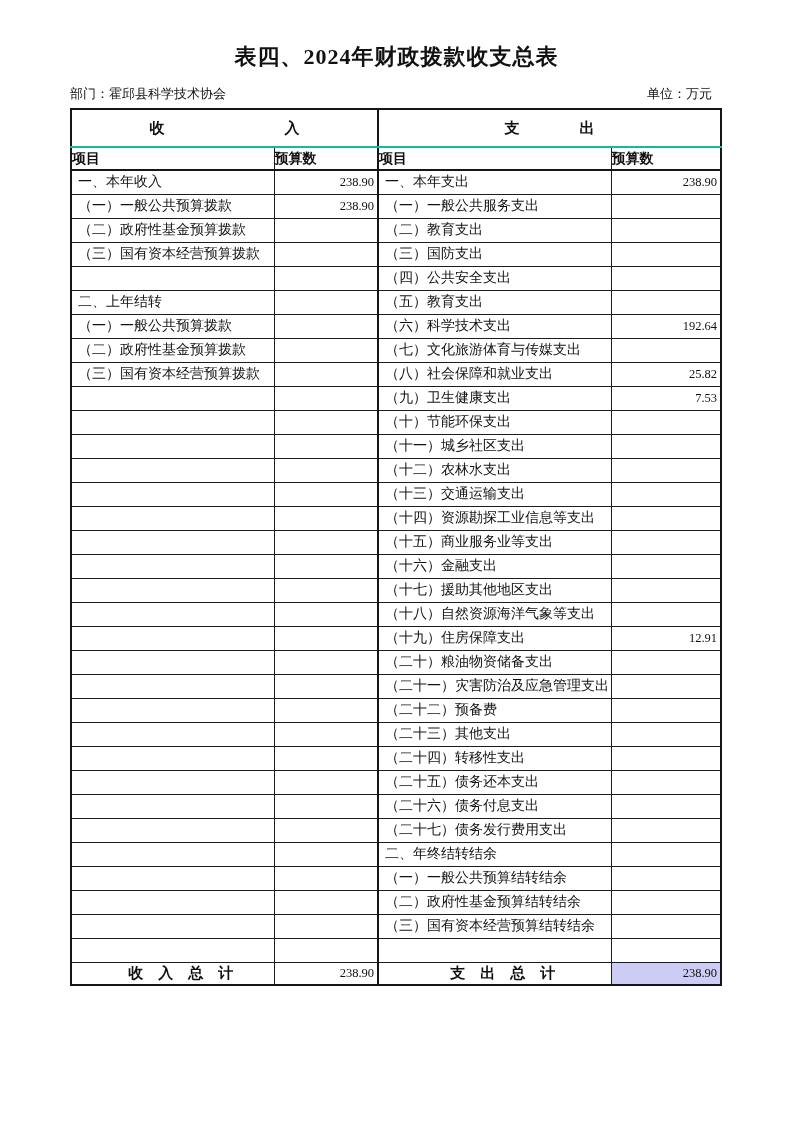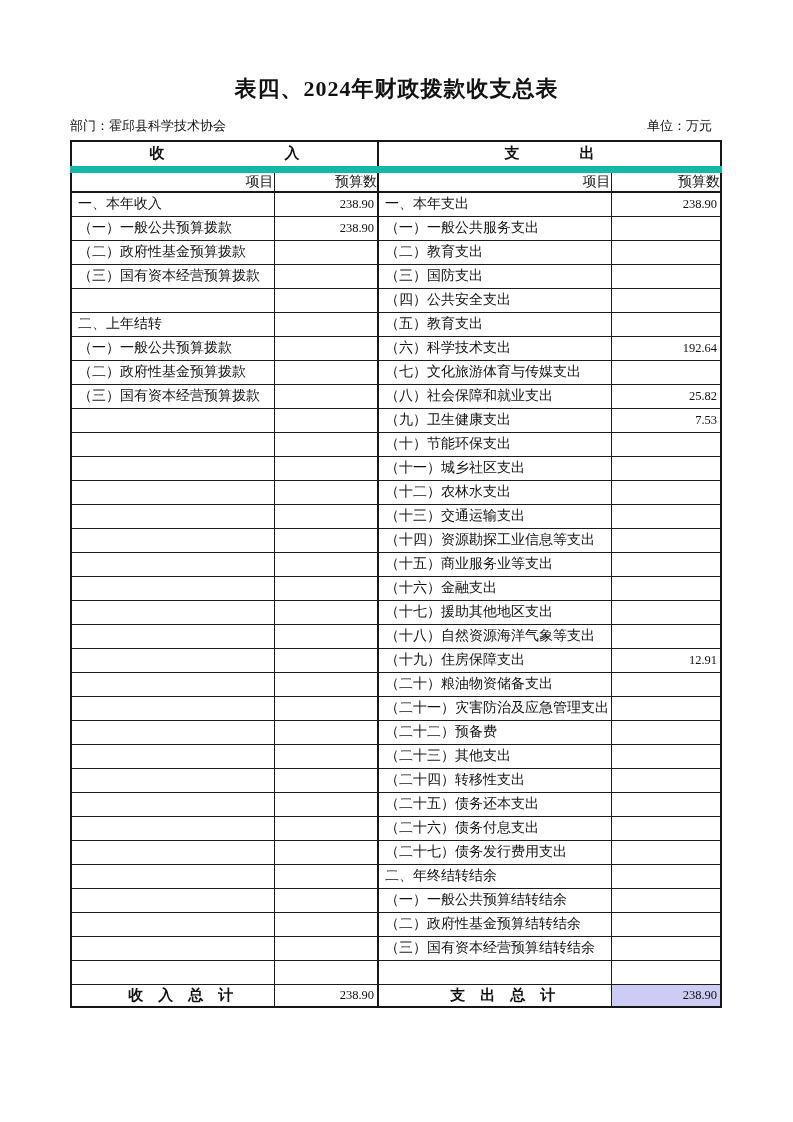--- a/index.html
+++ b/index.html
@@ -11,21 +11,21 @@
   }
   .page {
     position: relative;
     width: 793px;
     height: 1122px;
     background: #ffffff;
     overflow: hidden;
   }
   .doc-title {
     margin: 0;
-    padding-top: 74px;
+    padding-top: 42px;
     text-align: center;
     font-size: 22px;
     font-weight: bold;
     letter-spacing: 1px;
     white-space: pre;
   }
   .meta-row {
     width: 650px;
     margin: 13px 0 5px 70px;
     display: flex;
@@ -44,31 +44,31 @@
   }
   .budget-table th, .budget-table td {
     border: 1px solid #1c1c1c;
     box-sizing: border-box;
     padding: 0;
     overflow: hidden;
     white-space: pre;
     vertical-align: middle;
   }
   tr.sec-header th {
-    height: 28px;
+    height: 38px;
     font-size: 15px;
     font-weight: bold;
     text-align: center;
-    border-bottom: 7px solid #14b8a6;
+    border-bottom: 2px solid #14b8a6;
   }
   tr.col-header th {
     height: 23px;
     font-size: 14px;
-    font-weight: normal;
-    text-align: right;
+    font-weight: bold;
+    text-align: left;
     border-bottom: 2px solid #161616;
   }
   .budget-table td { height: 24px; font-size: 14px; }
   td.item-cell  { text-align: left;  padding-left: 6px; }
   td.value-cell { text-align: right; padding-right: 3px; font-size: 12.5px; }
   td.mid, th.mid { border-left: 2px solid #161616; }
   tr.total-row td {
     height: 23px;
     border-top: 1px solid #1c1c1c;
   }

